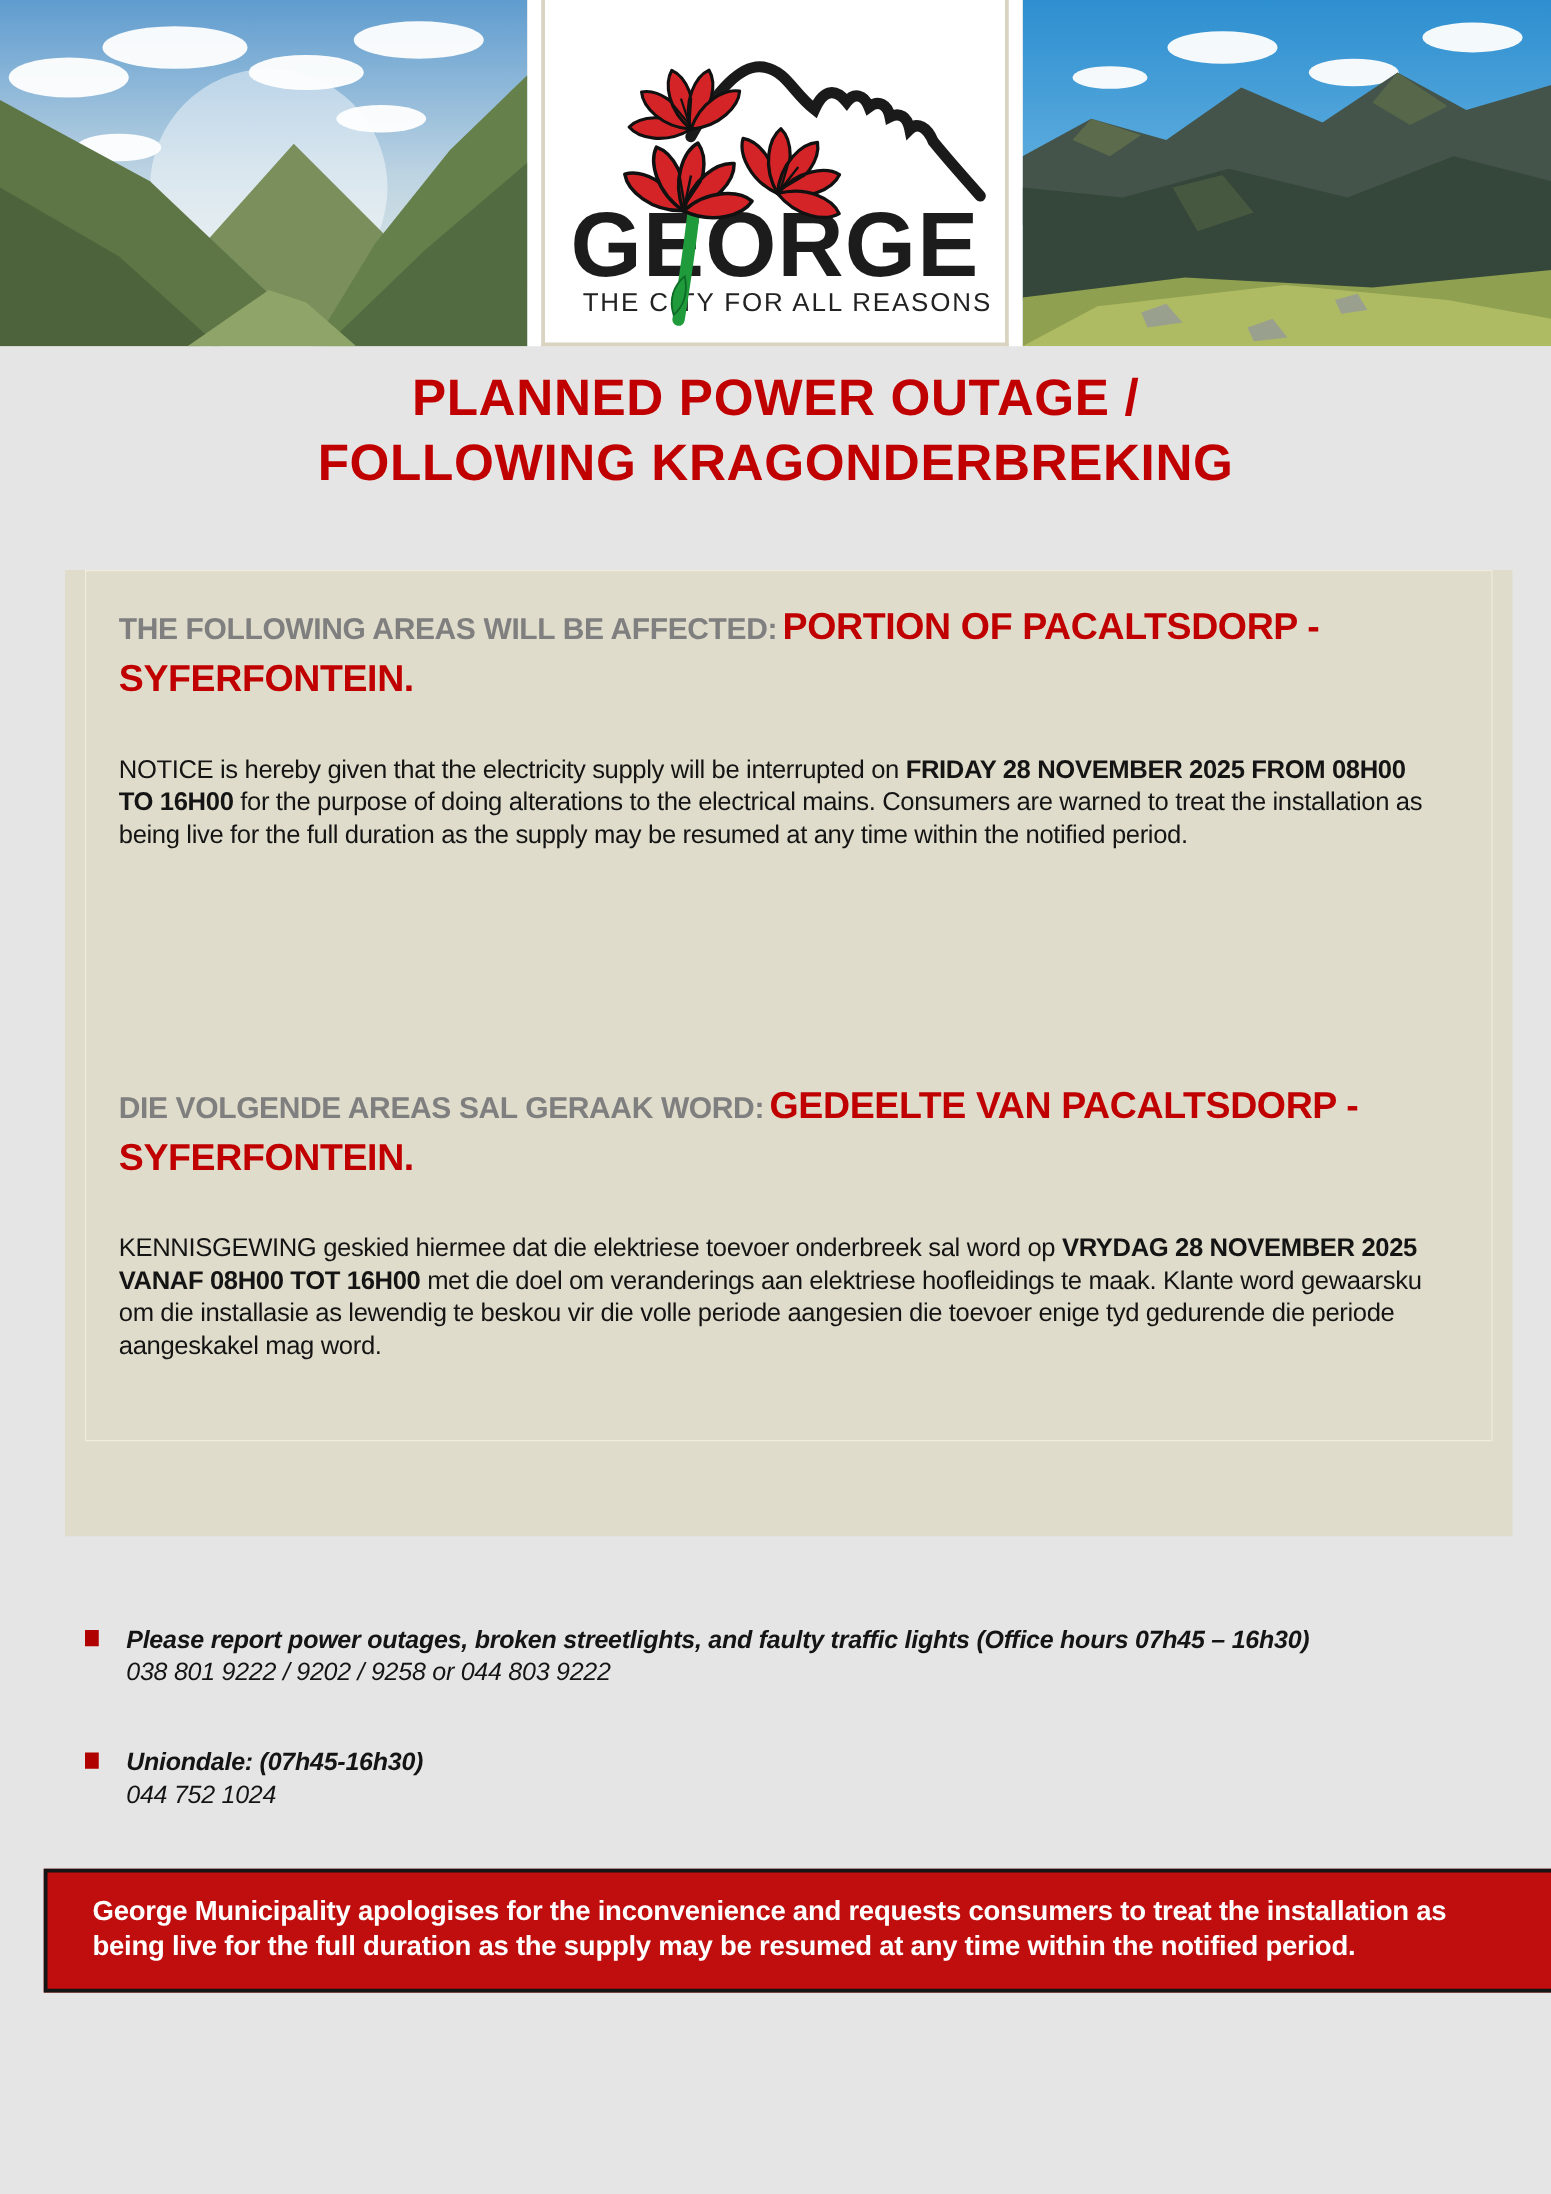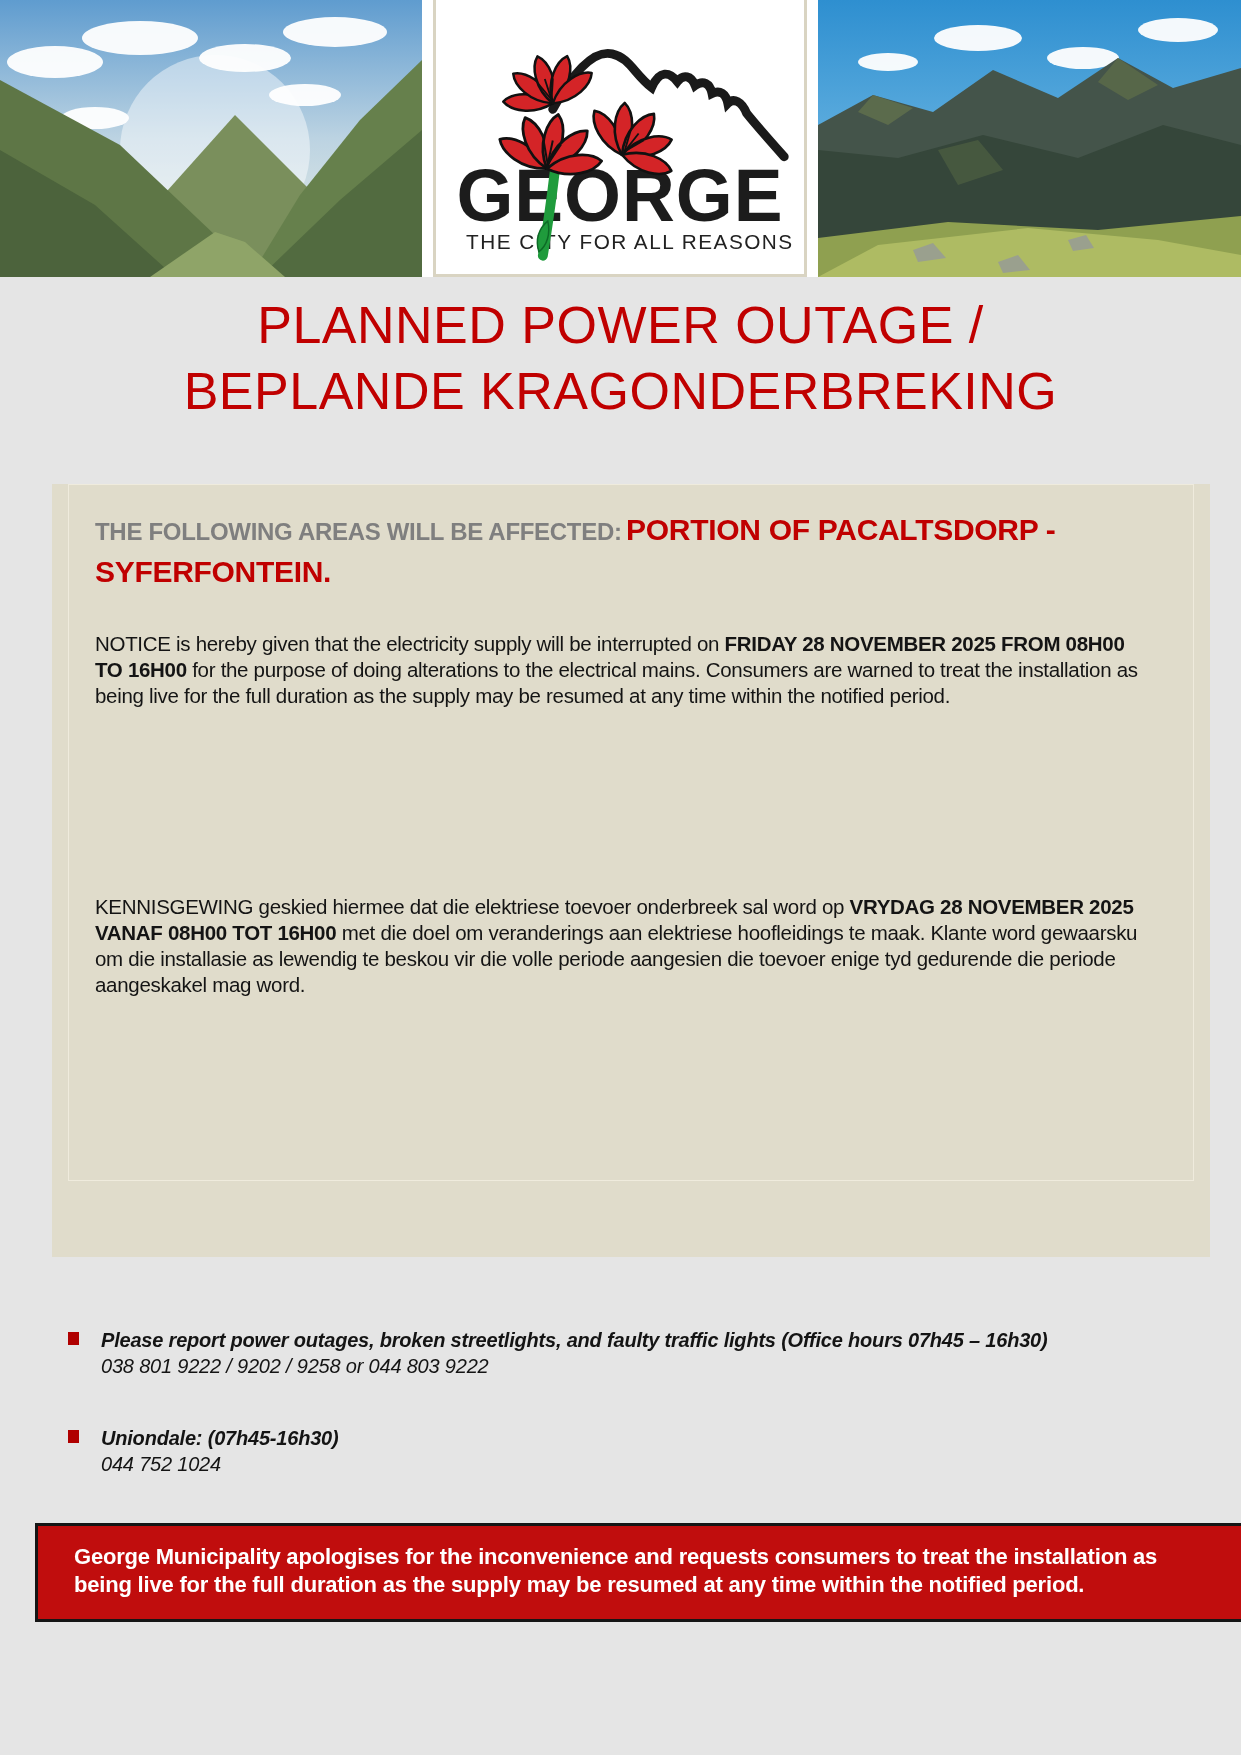--- a/index.html
+++ b/index.html
@@ -37,22 +37,22 @@
     position: relative;
     overflow: hidden;
   }
   .logo-panel svg { display: block; width: 100%; height: 100%; }
 
   
   .title {
     margin-top: 16px;
     text-align: center;
     color: #C00000;
-    font-size: 52px;
-    font-weight: normal;
+    font-size: 41px;
+    font-weight: bold;
     line-height: 1.26;
     letter-spacing: 0.5px;
   }
 
   
   .notice-box {
     margin: 30px 31px 0 52px;
     height: 773px;
     background: #E0DCCB;
   }
@@ -243,35 +243,39 @@
           <polygon points="95,250 115,243 128,258 100,262"></polygon>
           <polygon points="250,240 268,235 276,248 255,251"></polygon>
           <polygon points="180,262 200,255 212,270 185,273"></polygon>
         </g>
       </svg>
     </div>
   </header>
 
   <h1 class="title">
     <span>PLANNED POWER OUTAGE /</span><br>
-    <span>BEPLANDE KRAGONDERBREKING</span>
+    <span>FOLLOWING KRAGONDERBREKING</span>
   </h1>
 
   <section class="notice-box">
     <div class="notice-inner">
 
       <p class="area-heading heading-english">
         <span class="area-label">THE FOLLOWING AREAS WILL BE AFFECTED:</span>
         <span class="area-name">PORTION OF PACALTSDORP - SYFERFONTEIN.</span>
       </p>
 
       <p class="notice-body body-english">
         <span>NOTICE is hereby given that the electricity supply will be interrupted on </span><strong>FRIDAY 28 NOVEMBER  2025 FROM  08H00 TO 16H00</strong><span> for the purpose of doing alterations to the electrical mains.  Consumers are warned to treat the installation as being live for the full duration as the supply may be resumed at any time within the notified period.</span>
       </p>
 
+      <p class="area-heading heading-afrikaans">
+        <span class="area-label">DIE VOLGENDE AREAS SAL GERAAK WORD:</span>
+        <span class="area-name">GEDEELTE VAN PACALTSDORP - SYFERFONTEIN.</span>
+      </p>
 
       <p class="notice-body body-afrikaans">
         <span>KENNISGEWING geskied hiermee dat die elektriese toevoer onderbreek sal word op </span><strong>VRYDAG 28 NOVEMBER 2025 VANAF  08H00 TOT 16H00</strong><span> met  die doel om veranderings aan elektriese hoofleidings te maak.  Klante word gewaarsku om die installasie as lewendig te beskou vir die volle periode aangesien die toevoer enige tyd gedurende die periode aangeskakel mag word.</span>
       </p>
 
     </div>
   </section>
 
   <ul class="contacts">
     <li class="contact-item">

